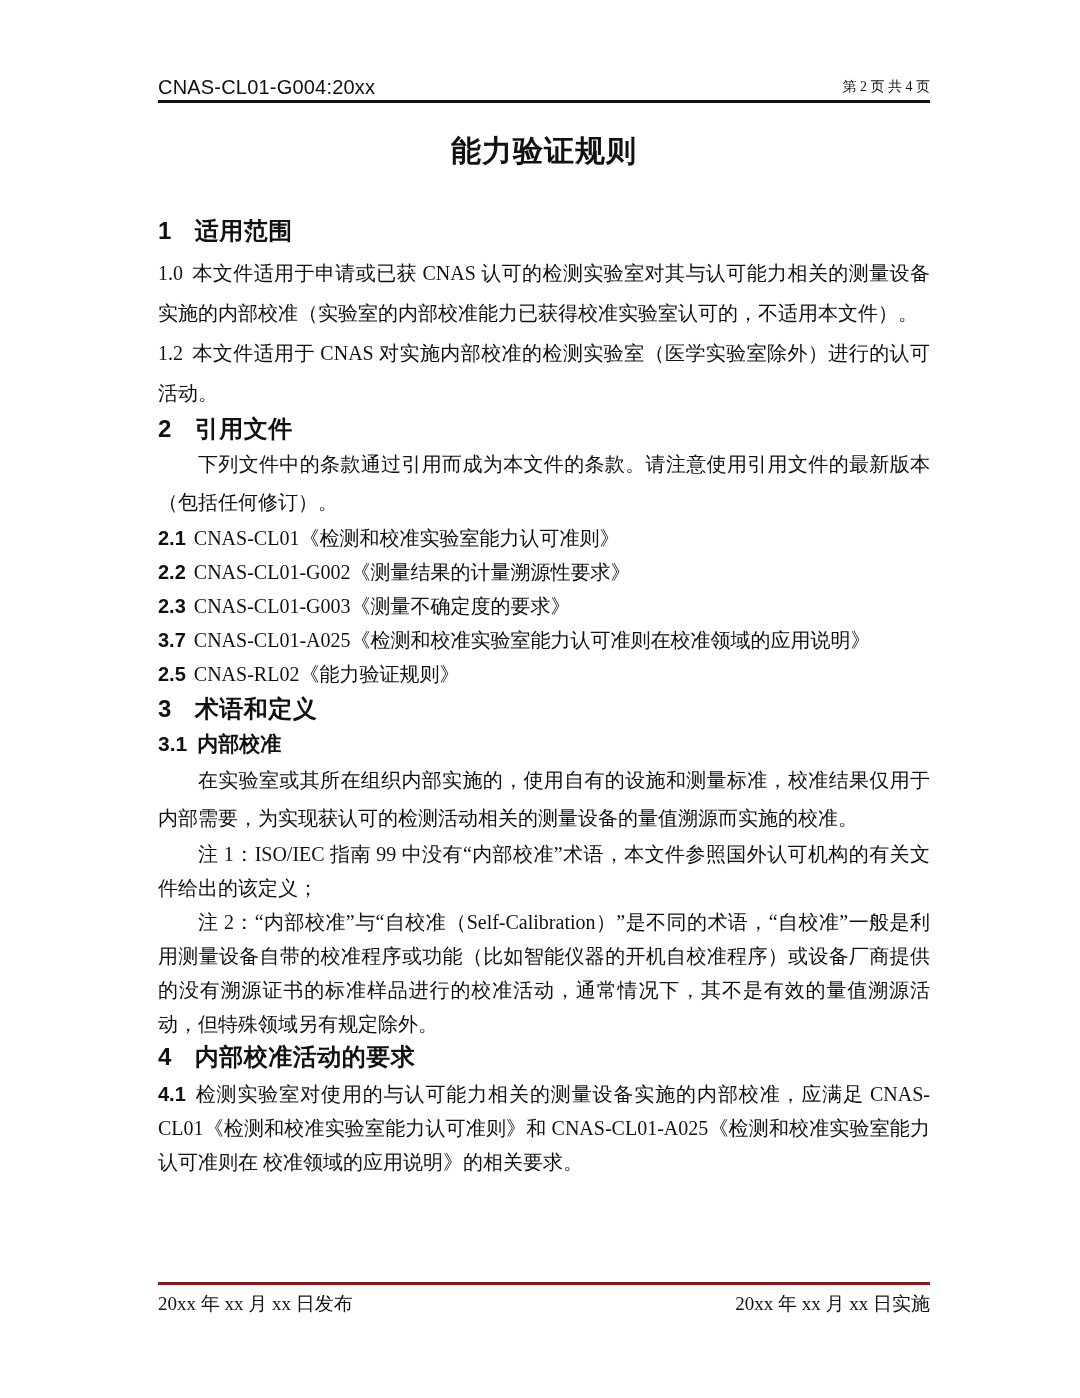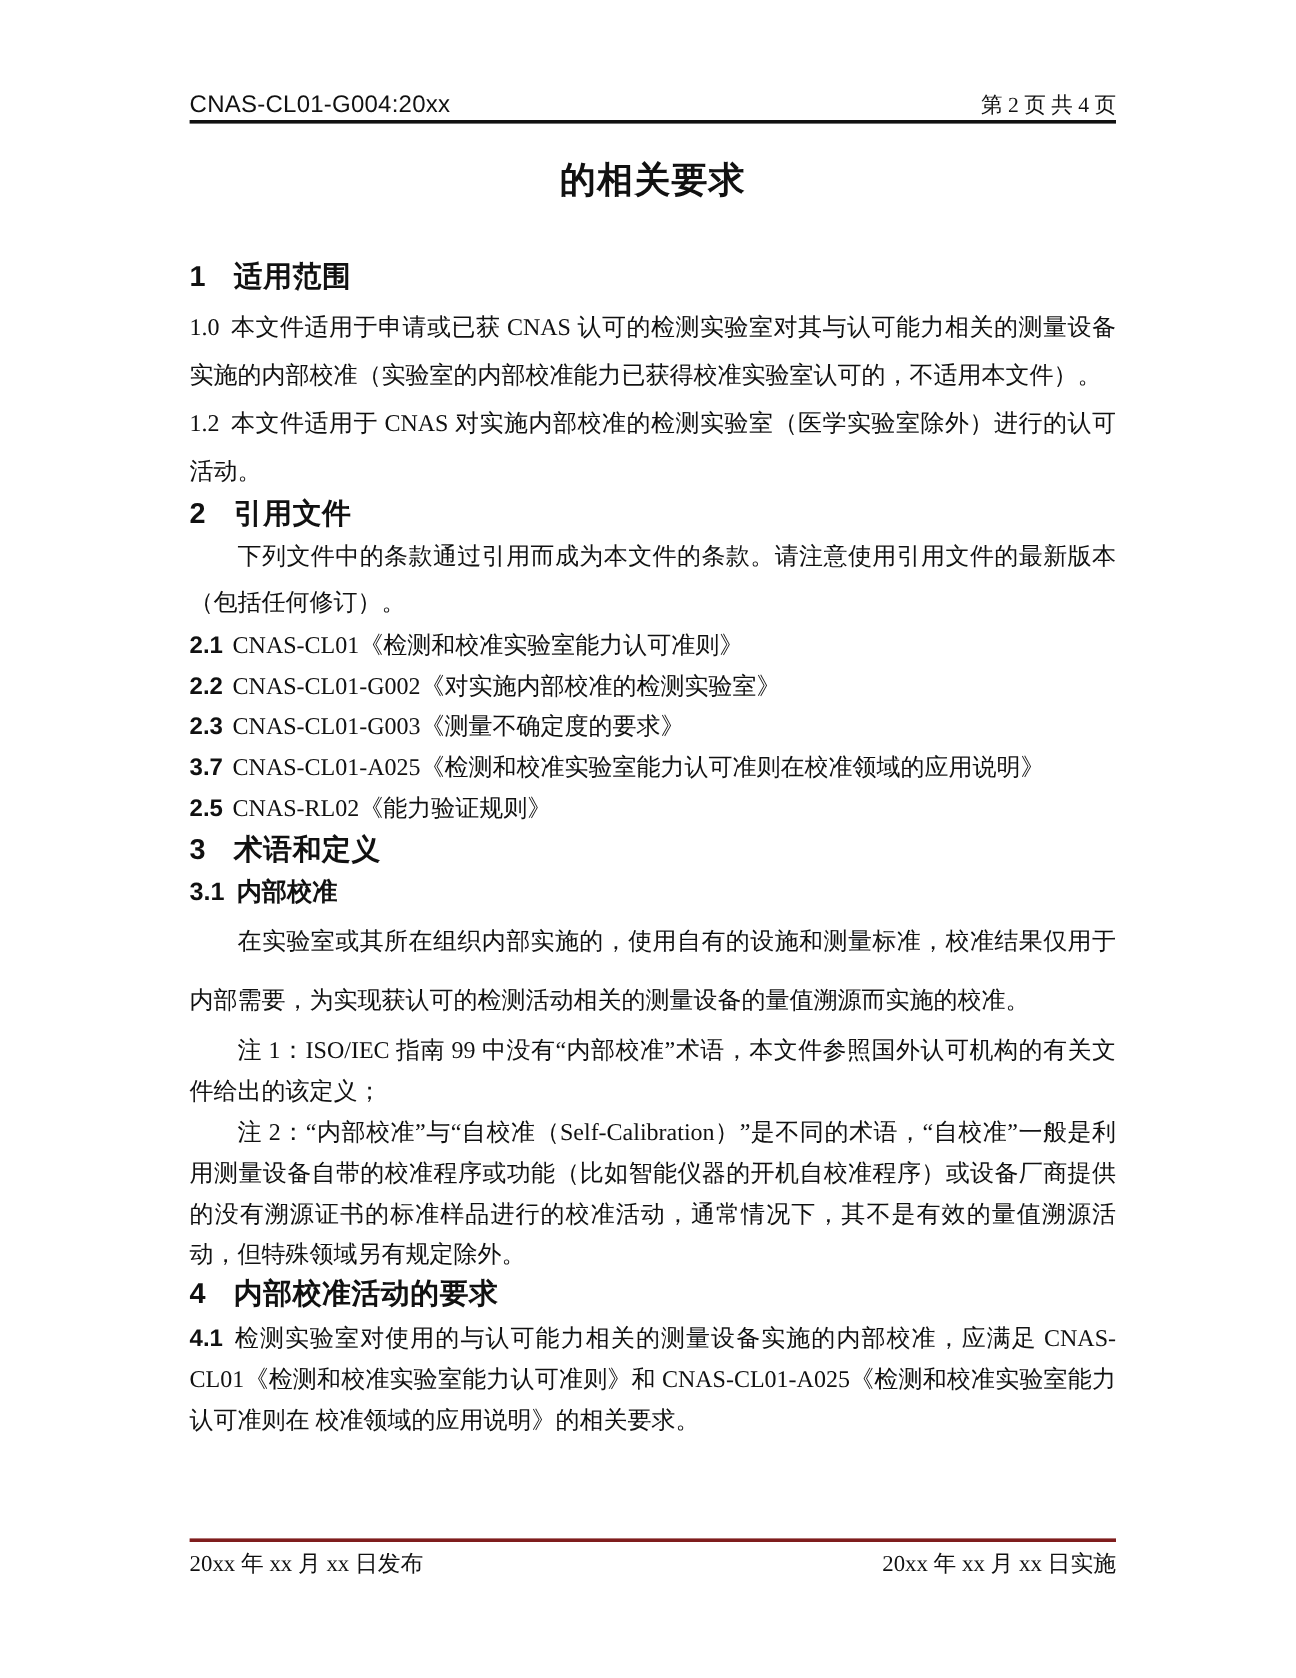--- a/index.html
+++ b/index.html
@@ -31,21 +31,21 @@
     gap: 12px;
   }
   .header-left {
     font-family: "Liberation Sans", "DejaVu Sans", sans-serif;
     font-size: 20px;
     line-height: 22px;
     letter-spacing: 0.2px;
   }
   .header-right {
     font-family: "Liberation Serif", "DejaVu Serif", serif;
-    font-size: 18px;
+    font-size: 14px;
     line-height: 22px;
     margin-left: 36px;
   }
 
   
   .doc-title {
     margin-top: 30px;
     font-family: "Liberation Sans", "DejaVu Sans", sans-serif;
     font-weight: 700;
     font-size: 30px;
@@ -79,21 +79,21 @@
 
   
   .para {
     margin: 0;
     font-size: 20px;
     text-align: justify;
     text-justify: inter-ideograph;
   }
   .lh42 { line-height: 40px; }
   .lh40 { line-height: 38px; }
-  .lh39 { line-height: 49px; }
+  .lh39 { line-height: 38px; }
   .lh35 { line-height: 34px; }
   .mt6 { margin-top: 6px; }
   .mt4 { margin-top: 4px; }
   .indent { text-indent: 2em; }
 
   .p-label { margin-right: 9px; }
   .p-label.bold {
     font-family: "Liberation Sans", "DejaVu Sans", sans-serif;
     font-weight: 700;
     margin-top: 12px;
@@ -126,41 +126,41 @@
 <body>
 
 <div class="page">
   <div class="content">
 
     <div class="header">
       <span class="header-left">CNAS-CL01-G004:20xx</span>
       <span class="header-right">第 2 页 共 4 页</span>
     </div>
 
-    <div class="doc-title">的相关要求</div>
+    <div class="doc-title">能力验证规则</div>
 
     <div class="sec-heading h-s1">
       <span class="sec-num">1</span><span>适用范围</span>
     </div>
     <p class="para lh42 mt6">
       <span class="p-label">1.0</span><span>本文件适用于申请或已获 CNAS 认可的检测实验室对其与认可能力相关的测量设备实施的内部校准（实验室的内部校准能力已获得校准实验室认可的，不适用本文件）。</span>
     </p>
     <p class="para lh42">
       <span class="p-label">1.2</span><span>本文件适用于 CNAS 对实施内部校准的检测实验室（医学实验室除外）进行的认可活动。</span>
     </p>
 
     <div class="sec-heading h-s2">
       <span class="sec-num">2</span><span>引用文件</span>
     </div>
     <p class="para lh40 indent">下列文件中的条款通过引用而成为本文件的条款。请注意使用引用文件的最新版本（包括任何修订）。</p>
     <p class="ref-item">
       <span class="p-label bold">2.1</span><span>CNAS-CL01《检测和校准实验室能力认可准则》</span>
     </p>
     <p class="ref-item">
-      <span class="p-label bold">2.2</span><span>CNAS-CL01-G002《对实施内部校准的检测实验室》</span>
+      <span class="p-label bold">2.2</span><span>CNAS-CL01-G002《测量结果的计量溯源性要求》</span>
     </p>
     <p class="ref-item">
       <span class="p-label bold">2.3</span><span>CNAS-CL01-G003《测量不确定度的要求》</span>
     </p>
     <p class="ref-item">
       <span class="p-label bold">3.7</span><span>CNAS-CL01-A025《检测和校准实验室能力认可准则在校准领域的应用说明》</span>
     </p>
     <p class="ref-item">
       <span class="p-label bold">2.5</span><span>CNAS-RL02《能力验证规则》</span>
     </p>

